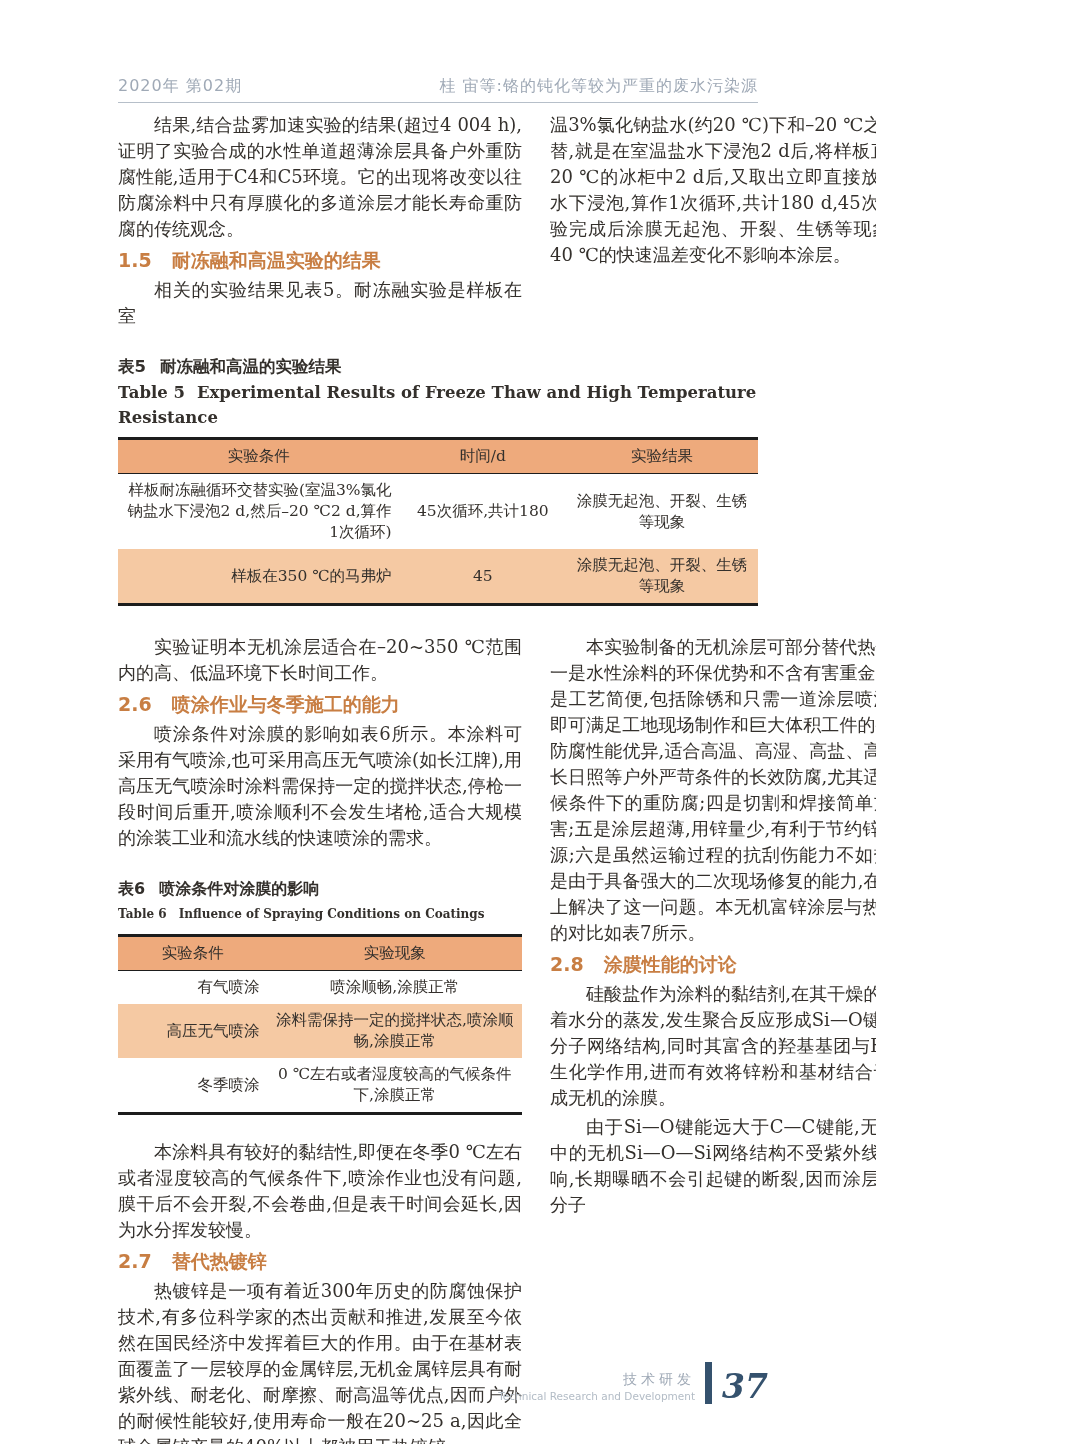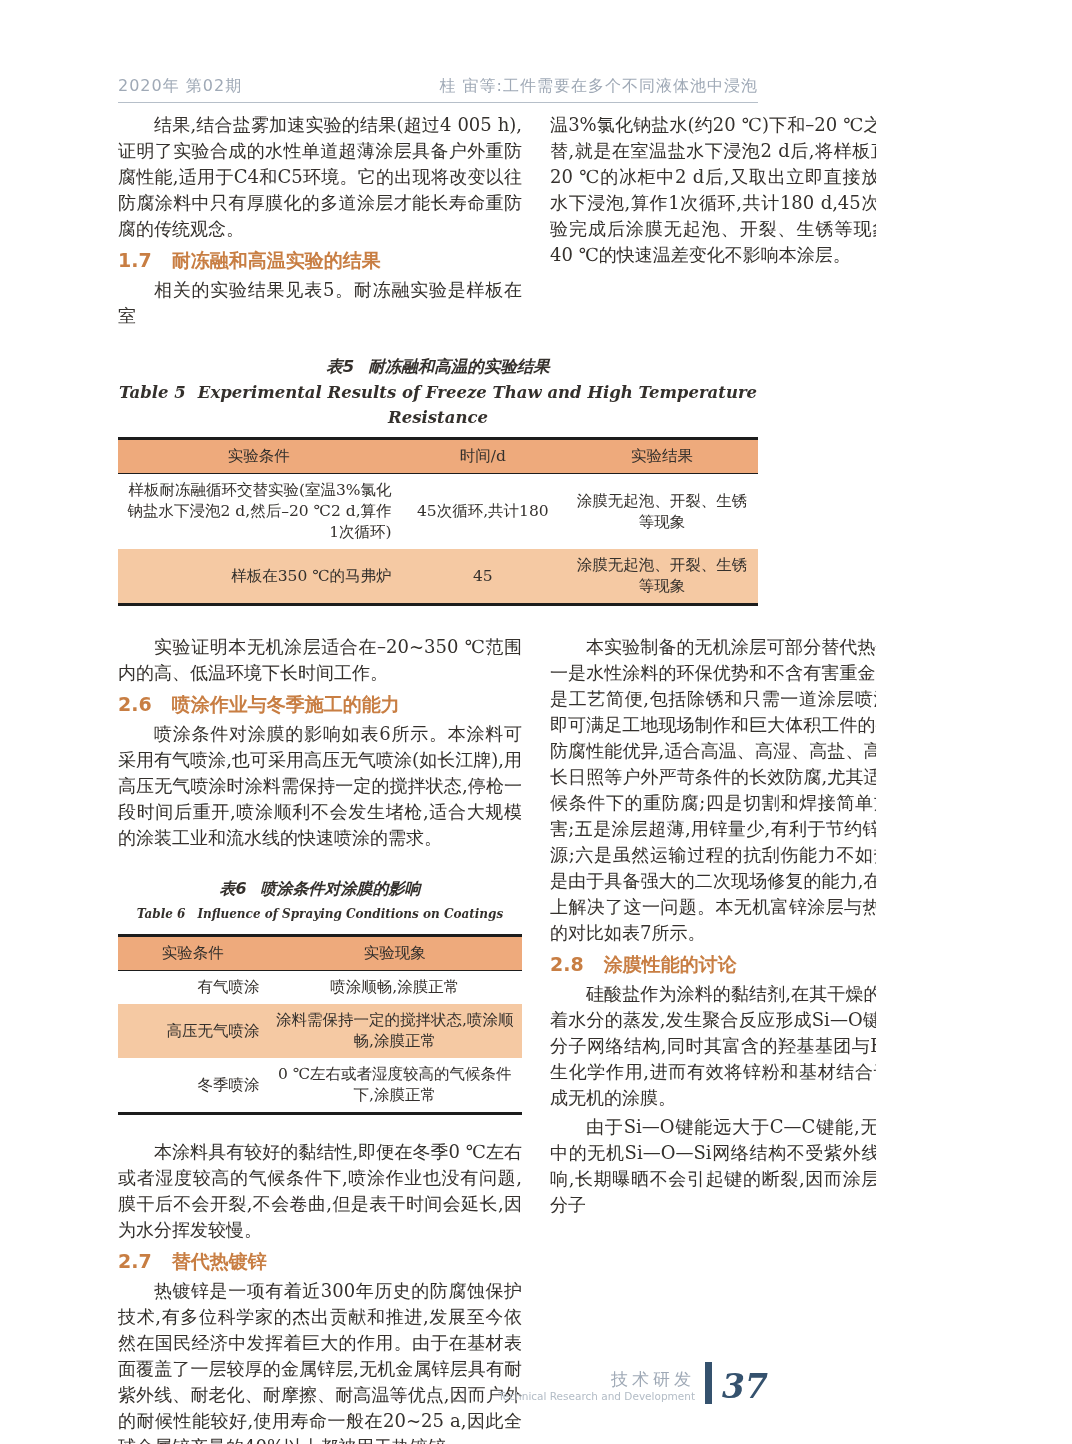--- a/index.html
+++ b/index.html
@@ -47,21 +47,21 @@
   .para.indent{text-indent:2em;}
   .sec{
     font-family:"DejaVu Sans", sans-serif;
     color:var(--accent-orange,#c87e43);
     font-size:19px;font-weight:bold;
     line-height:30px;margin:3px 0 2px 0;
     display:flex;gap:20px;align-items:baseline;
   }
   
   .tblock{margin-top:26px;margin-bottom:24px;}
-  .cap{ text-align:center;font-style:italic; }
+  .cap{ text-align:left; }
   .cap-cn{
     font-family:"DejaVu Sans", sans-serif;
     font-size:16.5px;font-weight:bold;line-height:23px;
   }
   .cap-cn .cap-label{margin-right:14px;}
   .cap-en{
     font-family:"DejaVu Serif", serif;
     font-size:16.5px;font-weight:bold;line-height:25px;margin-top:2px;
   }
   .cap-en .cap-label{margin-right:12px;}
@@ -82,48 +82,48 @@
   table.dtable tr.tint td{background:var(--table-tint-bg,#f5c9a3);}
   .t6 .cap-cn{font-size:16px;}
   .t6 .cap-en{font-size:12px;}
   .bottom-cols{margin-top:28px;}
   
   .ftr{
     position:absolute;right:108px;bottom:40px;
     display:flex;align-items:flex-end;gap:10px;
   }
   .ftr-labels{text-align:right;font-family:"DejaVu Sans", sans-serif;}
-  .ftr-cn{font-size:17px;color:var(--header-gray,#9fa9b6);letter-spacing:4px;line-height:20px;}
+  .ftr-cn{font-size:14px;color:var(--header-gray,#9fa9b6);letter-spacing:4px;line-height:20px;}
   .ftr-en{font-size:10.5px;color:var(--footer-en-gray,#b3bcc6);line-height:15px;}
   .ftr-bar{width:7px;height:42px;background:var(--footer-blue,#35526e);}
   .ftr-num{
     font-family:"DejaVu Serif", serif;
     font-style:italic;font-weight:bold;
     font-size:33px;color:var(--footer-blue,#35526e);
     line-height:30px;padding-bottom:2px;
   }
   .spacer-v2{height:3px;}
 </style>
 </head>
 <body>
 
 <div class="page">
 
   <header class="hdr">
     <span>2020年  第02期</span>
-    <span>桂  宙等:工件需要在多个不同液体池中浸泡</span>
+    <span>桂  宙等:铬的钝化等较为严重的废水污染源</span>
   </header>
 
   <main class="content">
 
     <section class="two-col">
       <div class="col">
-        <p class="para indent">结果,结合盐雾加速实验的结果(超过4 005 h),证明了实验合成的水性单道超薄涂层具备户外重防腐性能,适用于C4和C5环境。它的出现将改变以往防腐涂料中只有厚膜化的多道涂层才能长寿命重防腐的传统观念。</p>
-        <h3 class="sec">
-          <span>1.7</span>
+        <p class="para indent">结果,结合盐雾加速实验的结果(超过4 004 h),证明了实验合成的水性单道超薄涂层具备户外重防腐性能,适用于C4和C5环境。它的出现将改变以往防腐涂料中只有厚膜化的多道涂层才能长寿命重防腐的传统观念。</p>
+        <h3 class="sec">
+          <span>1.5</span>
           <span>耐冻融和高温实验的结果</span>
         </h3>
         <p class="para indent">相关的实验结果见表5。耐冻融实验是样板在室</p>
       </div>
       <div class="col">
         <p class="para">温3%氯化钠盐水(约20 ℃)下和–20 ℃之间循环交替,就是在室温盐水下浸泡2 d后,将样板直接放入–20 ℃的冰柜中2 d后,又取出立即直接放入室温盐水下浸泡,算作1次循环,共计180 d,45次循环。实验完成后涂膜无起泡、开裂、生锈等现象出现,约40 ℃的快速温差变化不影响本涂层。</p>
       </div>
     </section>
 
     <section class="tblock t5">

